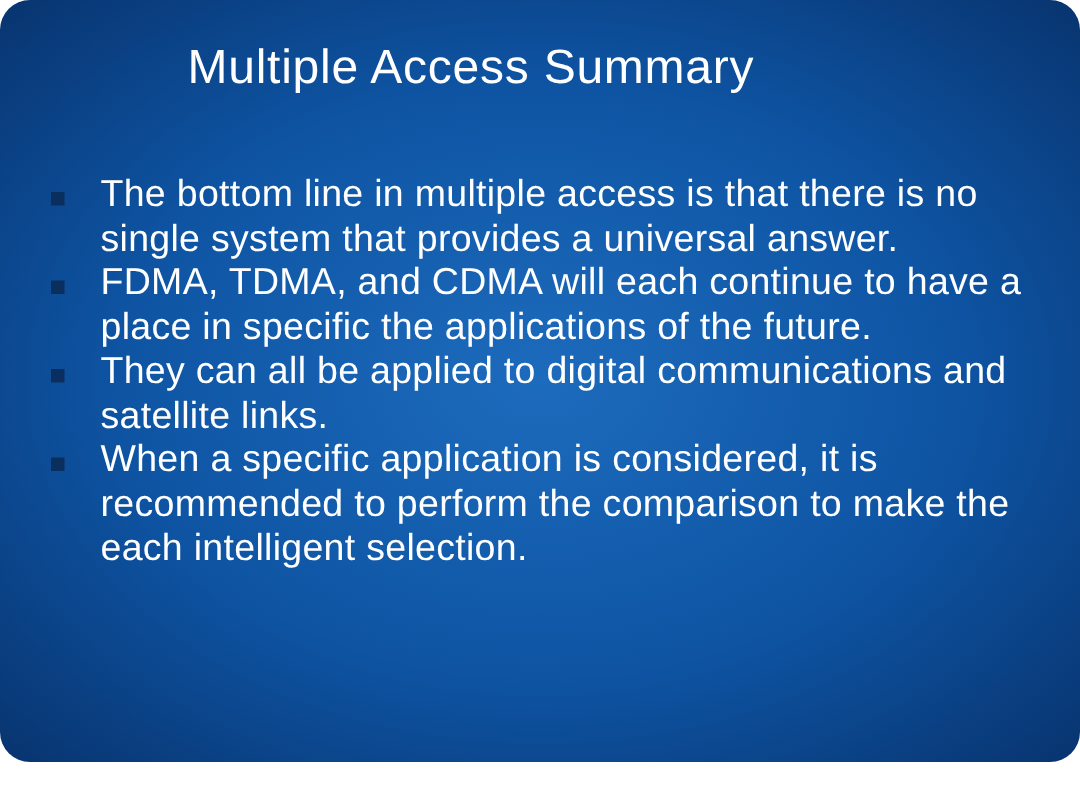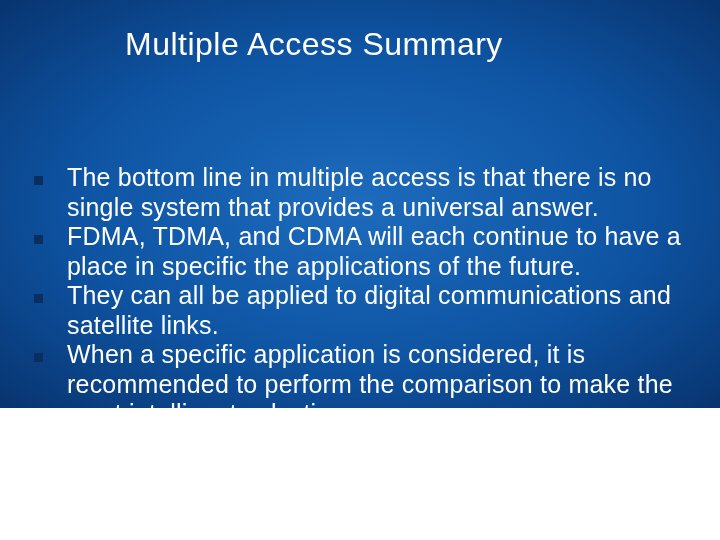--- a/index.html
+++ b/index.html
@@ -1,39 +1,39 @@
 <!DOCTYPE html>
 <html><head>
 <meta charset="utf-8">
 <style>
   * { margin: 0; padding: 0; box-sizing: border-box; }
   html, body { width: 720px; height: 540px; overflow: hidden; }
   .slide {
     width: 720px;
-    height: 408px;
+    height: 508px;
     background: radial-gradient(ellipse at center, #1d6bbd 0%, #0e54a3 55%, #08346f 100%);
     color: #ffffff;
     font-family: Verdana, Geneva, sans-serif;
     position: relative;
+    border-radius: 20px;
   }
   .title {
     font-family: Arial, Helvetica, sans-serif;
     font-size: 32px;
     font-weight: 400;
     text-align: left;
     padding-top: 26px;
     padding-left: 125px;
     letter-spacing: 0.5px;
   }
   .content {
     position: absolute;
     top: 115px;
     left: 28px;
     right: 24px;
-    margin-top: 48px;
   }
   .bullet-item {
     display: flex;
     align-items: flex-start;
     margin-bottom: 0;
   }
   .bullet {
     width: 9px;
     height: 9px;
     background: #0a2e5e;
@@ -66,17 +66,17 @@
       <div class="bullet-text">FDMA, TDMA, and CDMA will each continue to have a place in specific the applications of the future.</div>
     </div>
 
     <div class="bullet-item">
       <div class="bullet"></div>
       <div class="bullet-text">They can all be applied to digital communications and satellite links.</div>
     </div>
 
     <div class="bullet-item">
       <div class="bullet"></div>
-      <div class="bullet-text">When a specific application is considered, it is recommended to perform the comparison to make the most intelligent selection.</div>
+      <div class="bullet-text">When a specific application is considered, it is recommended to perform the comparison to make the each intelligent selection.</div>
     </div>
 
   </div>
 </div>
 
 </body></html>

